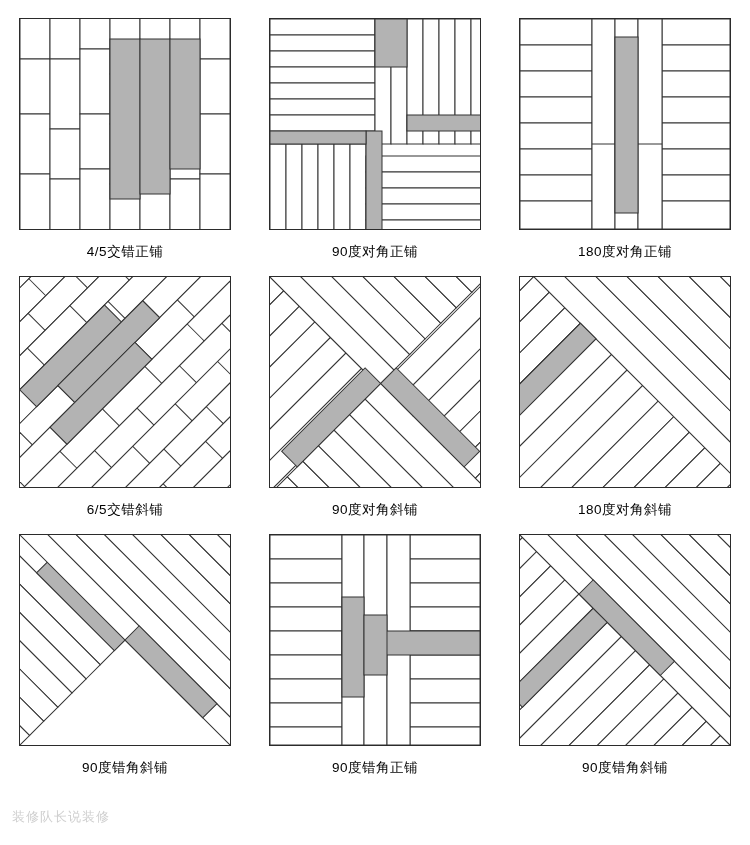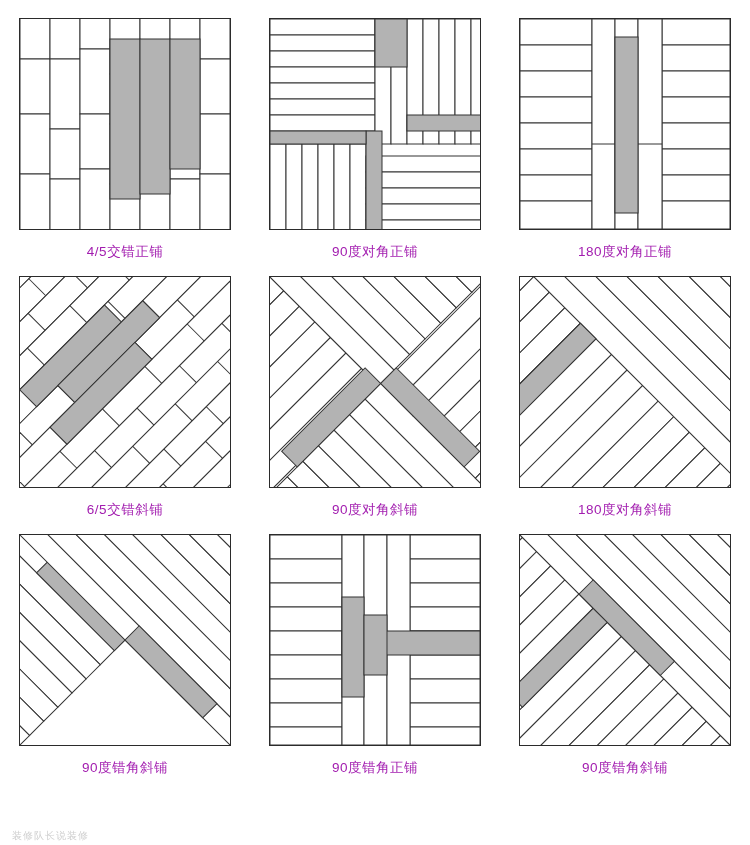--- a/index.html
+++ b/index.html
@@ -36,31 +36,31 @@
     box-sizing: border-box;
     position: relative;
     overflow: hidden;
   }
   .tile-box svg {
     display: block;
   }
   .caption {
     margin-top: 14px;
     font-size: 13.5px;
-    color: #a21caf;
+    color: #000000;
     letter-spacing: 0.5px;
     line-height: 1.2;
     text-align: center;
     height: 18px;
   }
   .watermark {
     position: absolute;
     left: 12px;
-    bottom: 2px;
-    font-size: 10px;
+    bottom: 19px;
+    font-size: 13px;
     color: #cfcfcf;
     letter-spacing: 1px;
     user-select: none;
   }
 </style>
 </head>
 <body>
 
 <div id="grid">
 

